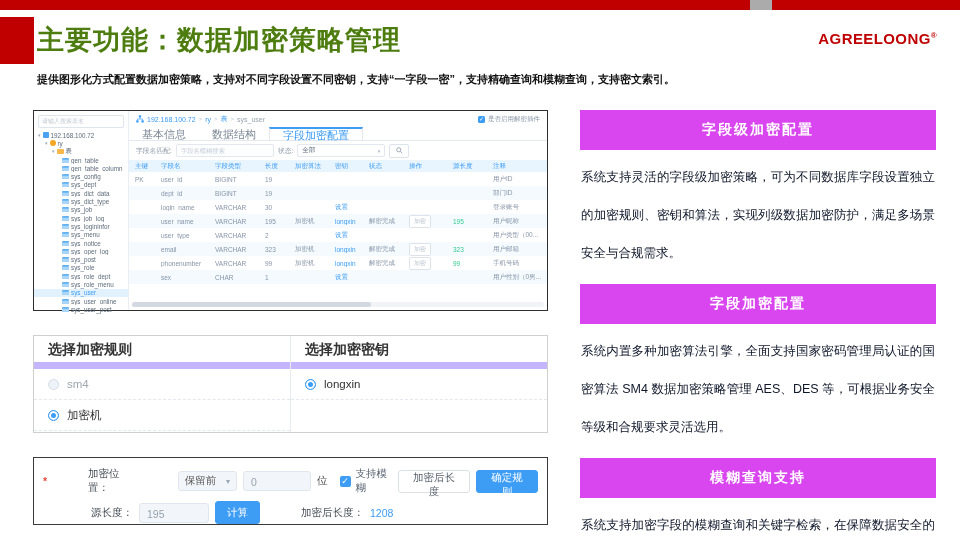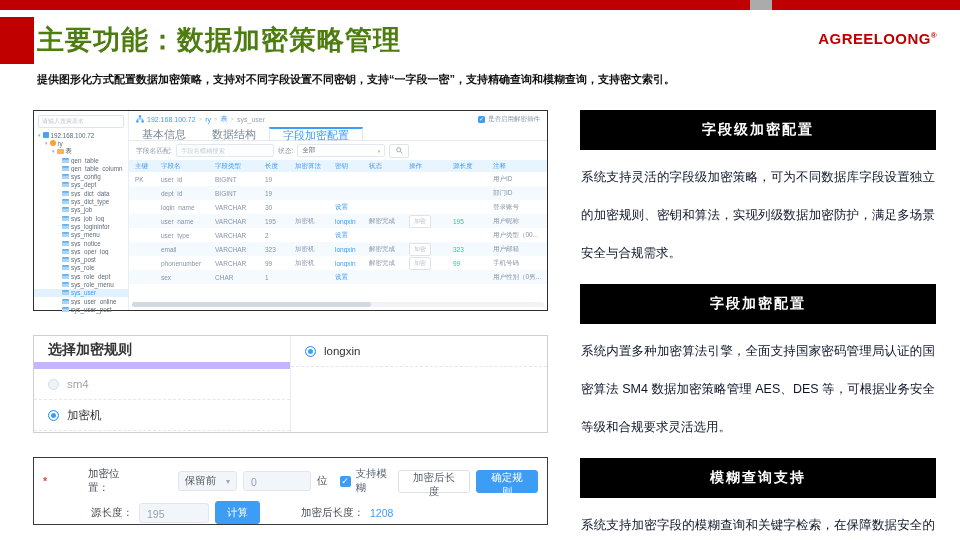--- a/index.html
+++ b/index.html
@@ -94,21 +94,21 @@
   .pcheck{display:flex;align-items:center;gap:5px;color:#5a6673;cursor:pointer;}
   .cbx2{width:11px;height:11px;border-radius:2px;background:#3D9DF5;color:#fff;font-size:9px;line-height:11px;
         text-align:center;display:inline-block;flex:none;}
   .btn{height:23px;border-radius:3px;font-size:10.5px;font-family:inherit;cursor:pointer;padding:0 11px;}
   .btn.ghost{background:#fff;border:1px solid #dcdfe6;color:#57606a;}
   .btn.solid{background:#3D9DF5;border:1px solid #3D9DF5;color:#fff;}
   .enc-val{color:#3D9DF5;}
 
   
   .right-col{position:absolute;left:580px;top:110px;width:356px;}
-  .card-banner{height:40px;background:#000000;color:#fff;display:flex;align-items:center;justify-content:center;
+  .card-banner{height:40px;background:#d946ef;color:#fff;display:flex;align-items:center;justify-content:center;
                font-size:14px;font-weight:700;letter-spacing:2px;}
   .card-body{margin:8px 1px 12px 1px;font-size:12.5px;color:#0f172a;line-height:38px;text-align:justify;}
 </style>
 </head>
 <body>
 
 <div class="slide">
 
   <div class="topbar">
     <div class="topbar-gap"></div>
@@ -389,20 +389,21 @@
       <label class="opt">
           <span class="radio"></span>
           <span class="olabel">sm4</span>
         </label>
         <label class="opt selected">
           <span class="radio"></span>
           <span class="olabel">加密机</span>
         </label>
     </div>
     <div class="rcol">
+      <div class="rhead">选择加密密钥</div>
       <label class="opt selected">
           <span class="radio"></span>
           <span class="olabel">longxin</span>
         </label>
     </div>
   </div>
 
   <div class="panel pos">
     <div class="prow">
       <span class="req">*</span>

